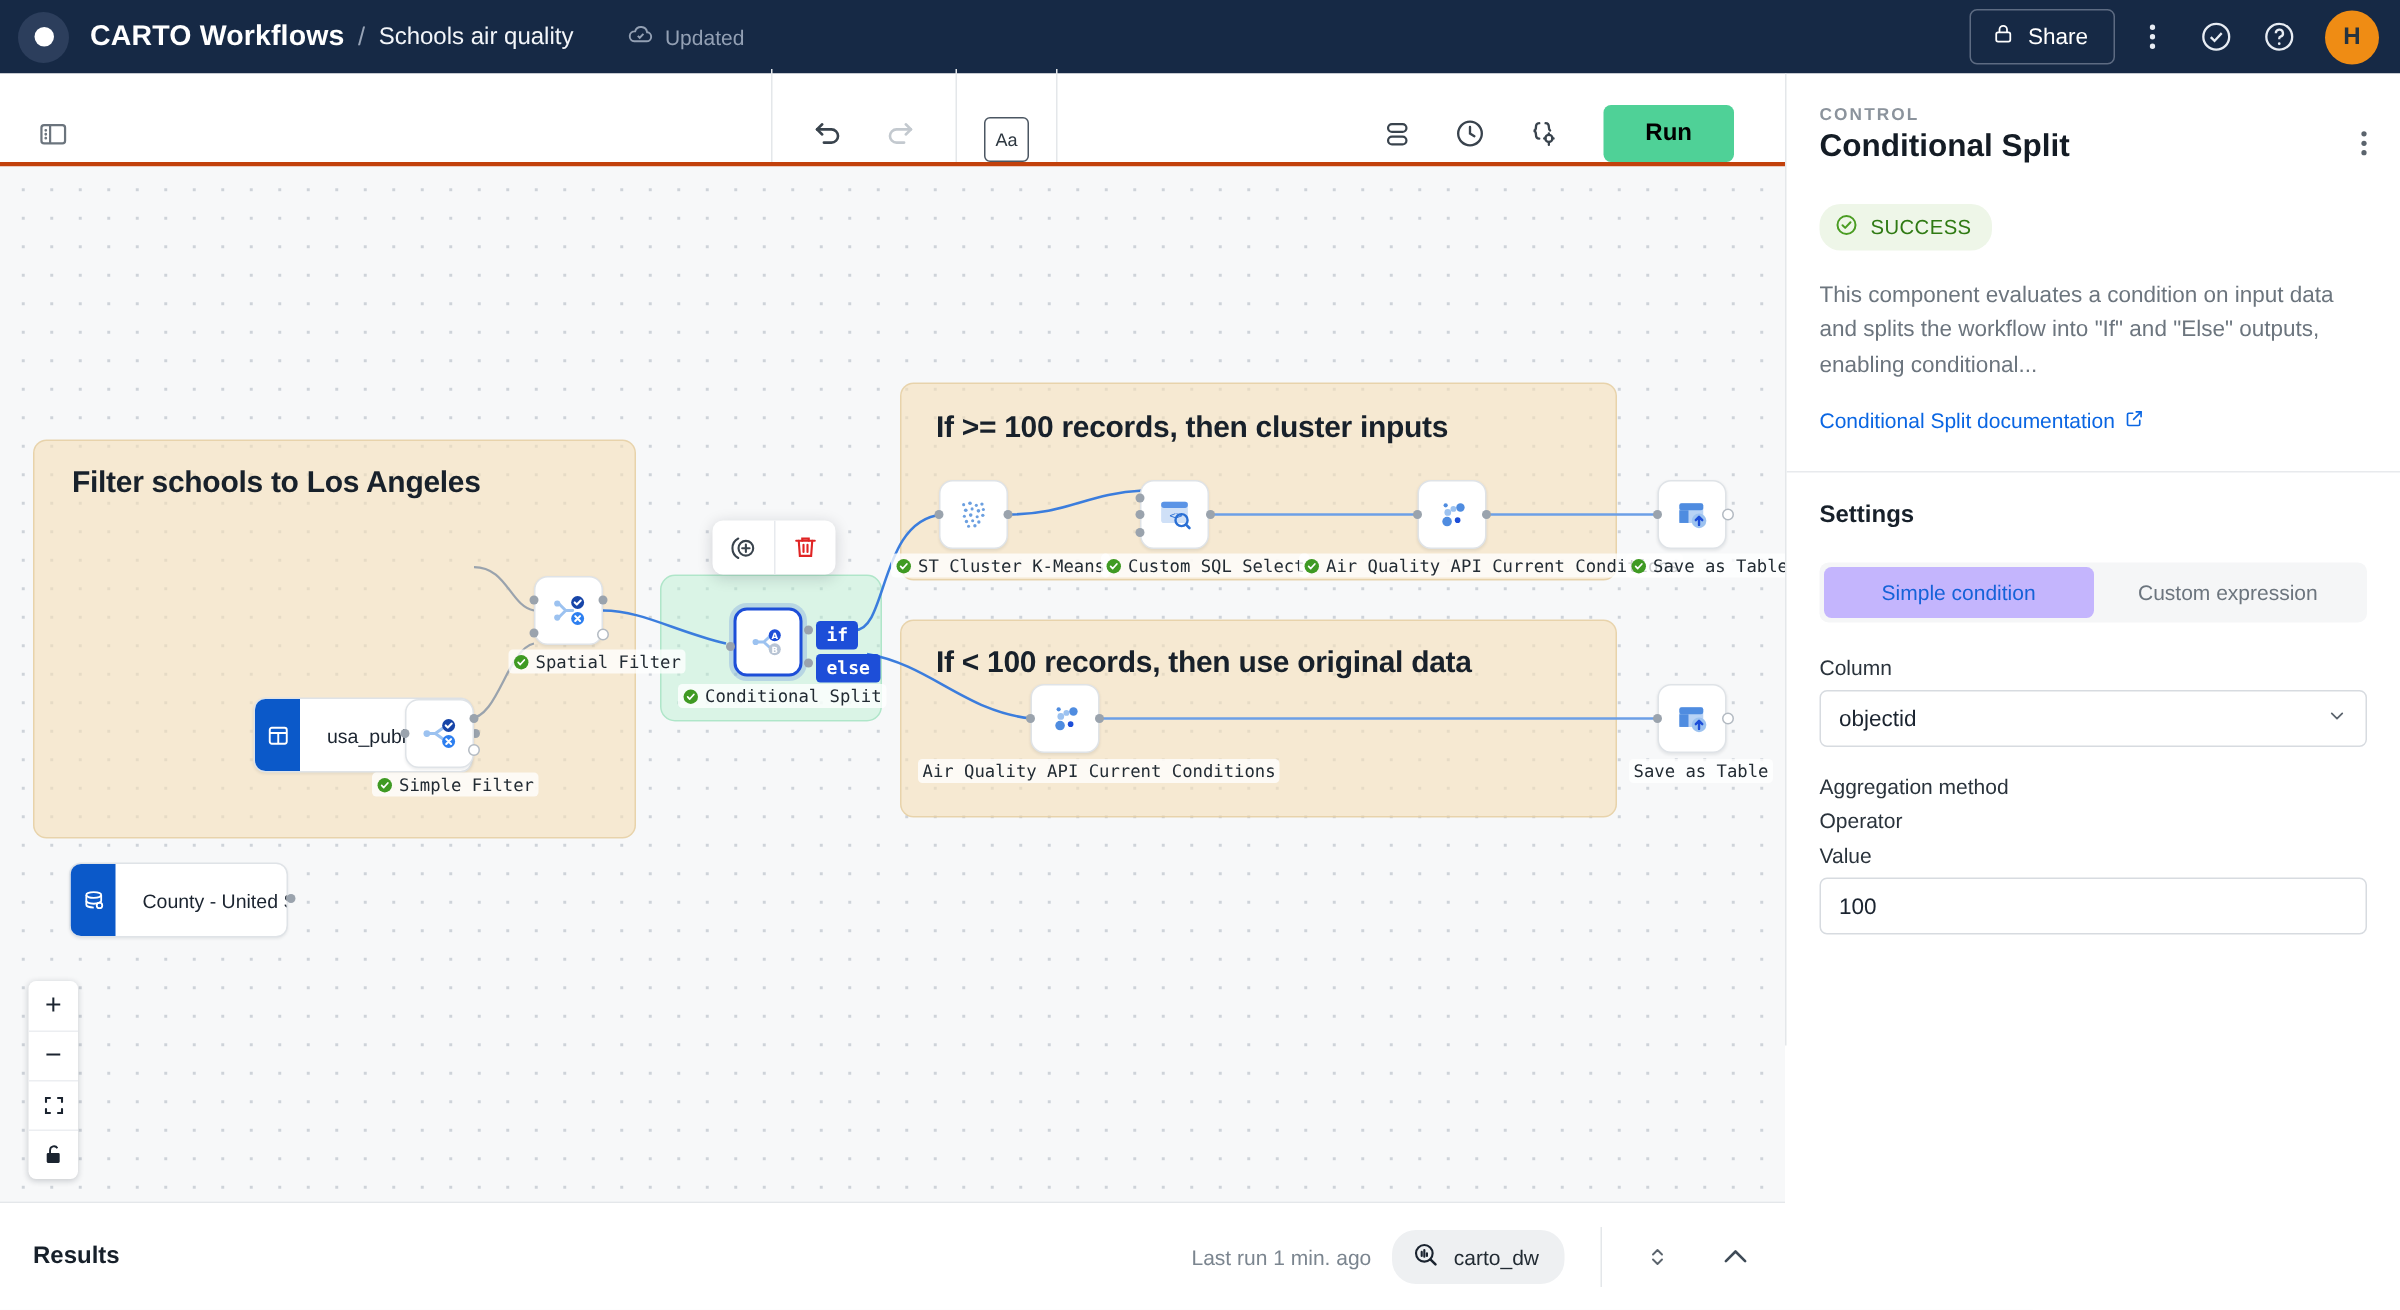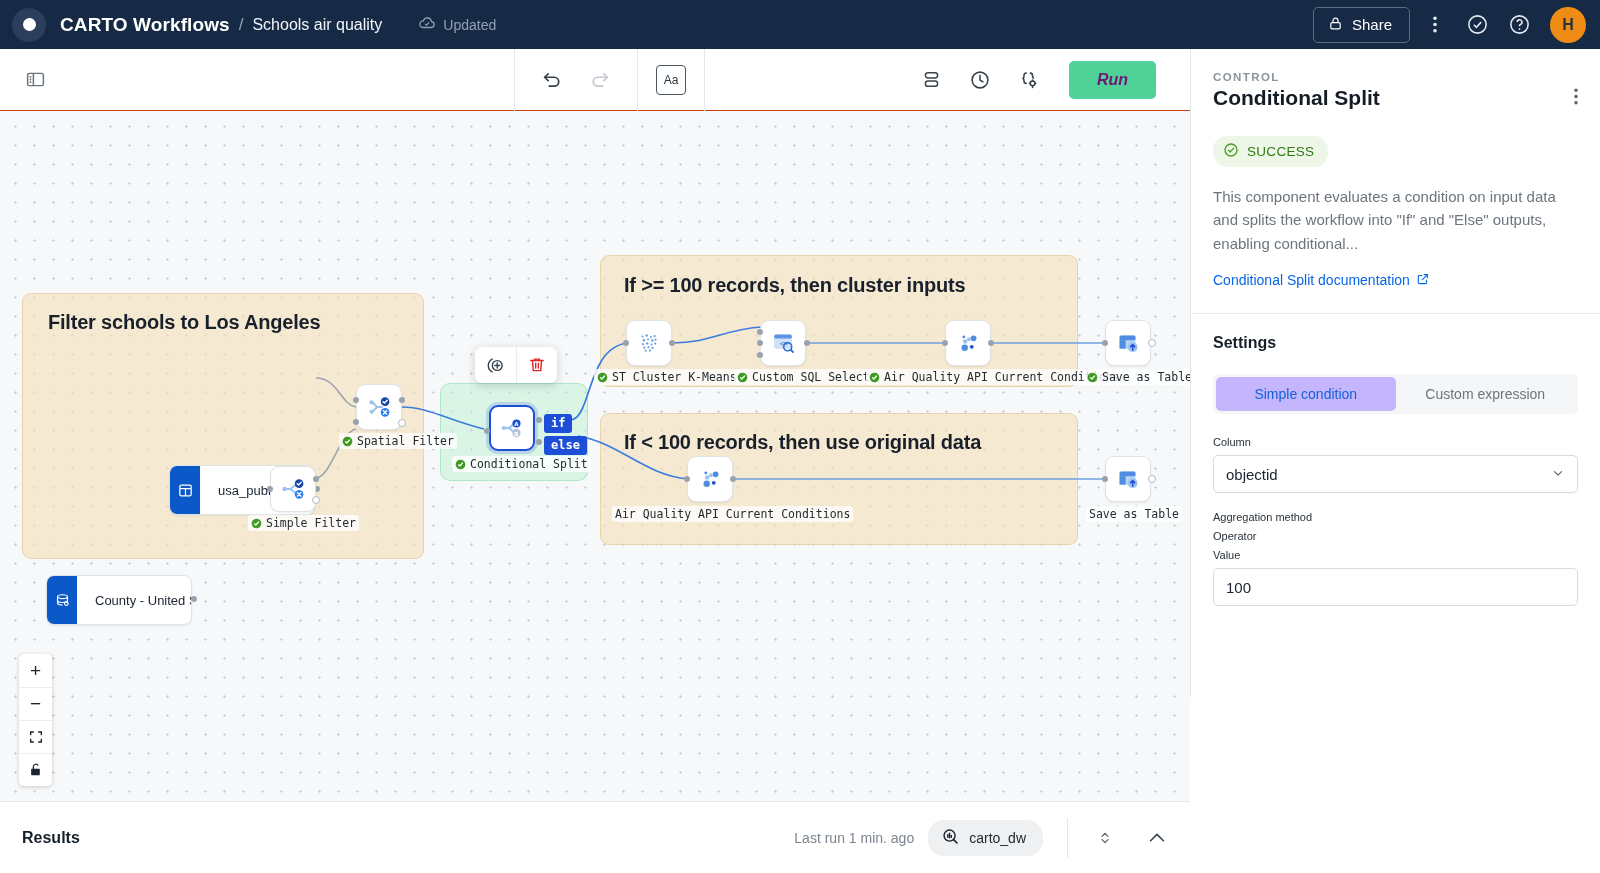--- a/index.html
+++ b/index.html
@@ -43,40 +43,40 @@
   .avatar {
     width: 36px; height: 36px; border-radius: 50%; background: #ef8c14;
     color: #26333f; font-size: 16px; font-weight: 700;
     display: flex; align-items: center; justify-content: center;
     margin-left: 6px; cursor: pointer;
   }
 
   
   .toolbar {
     position: absolute; left: 0; top: 49px; width: 1190px; height: 62px;
-    background: #fff; border-bottom: 1px solid #c2410c;
-    display: flex; align-items: center;
+    background: #fff; border-bottom: 3px solid #c2410c;
+    display: flex; align-items: flex-end;
   }
   .tb-left { width: 514px; display: flex; align-items: center; padding-left: 16px; }
   .tb-icon {
     width: 38px; height: 38px; display: flex; align-items: center; justify-content: center;
     cursor: pointer; color: #3f4b57; border-radius: 4px;
   }
   .tb-divider { width: 1px; height: 62px; background: #e4e7ea; }
   .tb-group { display: flex; align-items: center; gap: 10px; padding: 0 18px; }
   .tb-spacer { flex: 1 1 auto; }
   .aa-box {
     width: 30px; height: 30px; border: 1.6px solid #4b5662; border-radius: 4px;
     display: flex; align-items: center; justify-content: center;
     font-size: 12px; color: #2d3740; cursor: pointer;
   }
   .run-btn {
-    background: #4fd197; color: #701a75; border: none; border-radius: 5px;
+    background: #4fd197; color: #000000; border: none; border-radius: 5px;
     font-size: 16px; font-weight: 700; padding: 10px 28px; cursor: pointer;
-    margin-right: 16px; margin-left: 12px; font-style: italic;
+    margin-right: 16px; margin-left: 12px;
   }
 
   
   .canvas {
     position: absolute; left: 0; top: 111px; width: 1190px; height: 690px;
     background-color: #f7f8f9;
     background-image: radial-gradient(#ced3d9 1px, transparent 1.1px);
     background-size: 19px 19px; background-position: 6px 6px;
     overflow: hidden;
   }
@@ -203,21 +203,21 @@
   .settings-wrap { padding: 20px 22px 0 22px; }
   .settings-h { font-size: 16px; font-weight: 700; color: #17202a; margin-bottom: 22px; }
   .seg {
     display: flex; background: #f5f6f7; border-radius: 6px; padding: 3px; margin-bottom: 22px;
   }
   .seg > div {
     flex: 1; text-align: center; padding: 9px 4px; font-size: 14px;
     border-radius: 5px; cursor: pointer; color: #6c757e;
   }
   .seg > div.active { background: #c4b5fd; color: #1562d8; }
-  .field-label { font-size: 11px; color: #2a333c; margin-bottom: 7px; }
+  .field-label { font-size: 14px; color: #2a333c; margin-bottom: 7px; }
   .select, .textbox {
     height: 38px; border: 1px solid #d7dbe0; border-radius: 5px;
     display: flex; align-items: center; padding: 0 12px;
     font-size: 15px; color: #1b2430; background: #fff; margin-bottom: 18px;
     cursor: pointer;
   }
   .select .val, .textbox .val { flex: 1; }
   .caret { color: #5b646d; flex: 0 0 auto; }
 </style>
 </head>

